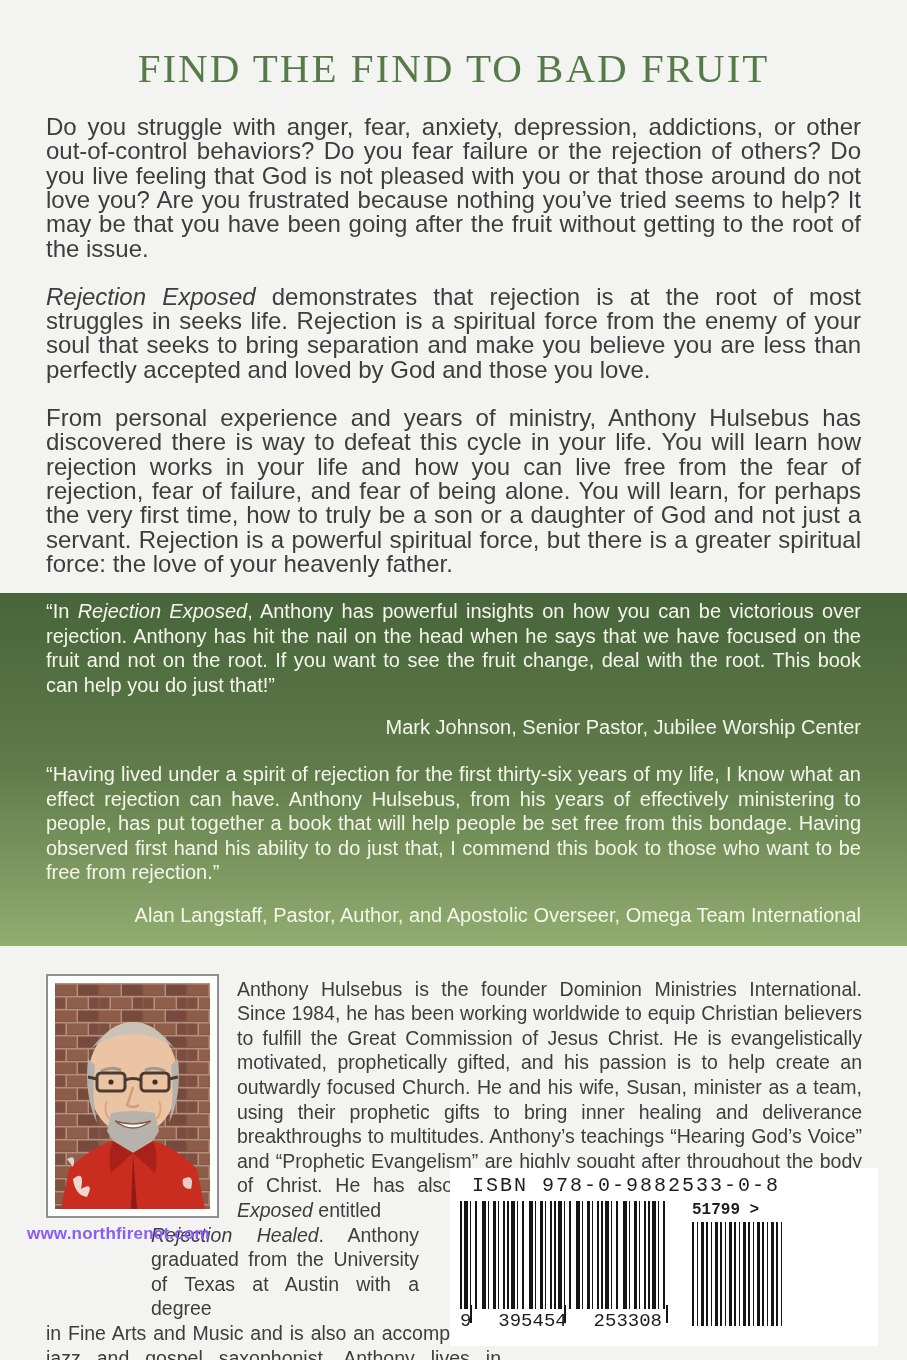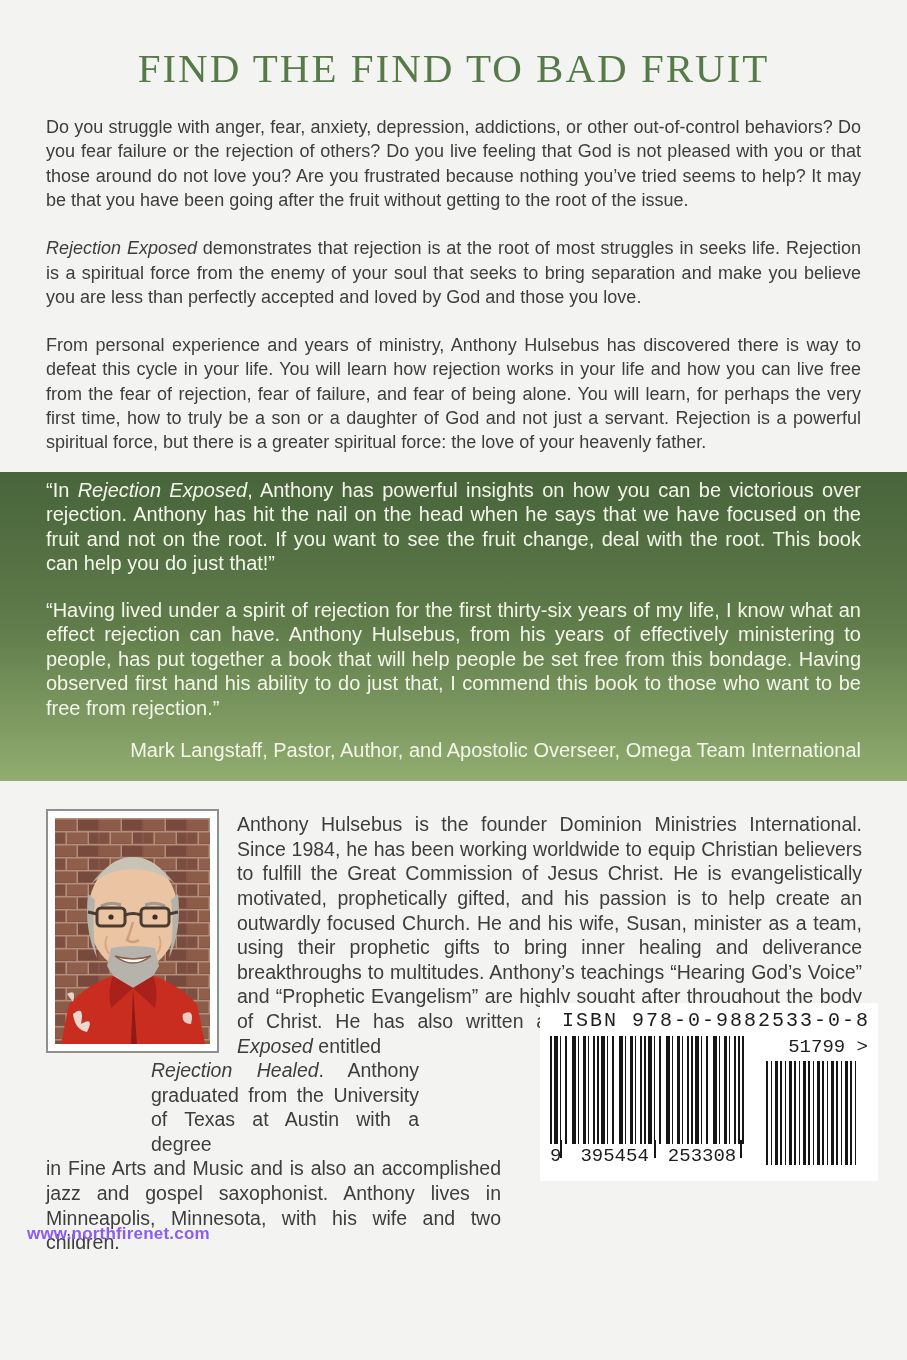--- a/index.html
+++ b/index.html
@@ -11,21 +11,21 @@
   
   h1.cover-title{
     margin:46px 46px 0;padding:0;text-align:center;
     font-family:"Liberation Serif",serif;font-weight:400;
     font-size:41px;letter-spacing:2px;color:#567a48;line-height:1.1;
   }
   
   .copy{margin:0 46px;}
   .copy p{
     margin:24px 0 0;text-align:justify;
-    font-size:18px;line-height:24.3px;color:#3d3d3d;
+    font-size:24px;line-height:24.3px;color:#3d3d3d;
   }
   em{font-style:italic;}
   
   .band{
     margin-top:17px;padding:6px 46px 18px;
     background:linear-gradient(180deg,#47643b 0%,#607c4b 50%,#92ad70 100%);
     color:#f4f7ea;
   }
   .band p.quote{
     margin:22px 0 0;text-align:justify;
@@ -42,21 +42,21 @@
     width:155px;height:226px;background:#fff;padding:7px;
     border:2px solid #8f8f8f;box-sizing:content-box;
   }
   .photo-frame svg{display:block;width:155px;height:226px;}
   .bio p{margin:0;text-align:justify;font-size:19.5px;line-height:24.6px;}
   .bio .part1{margin-left:191px;padding-top:5px;}
   .bio .part2{margin-left:105px;width:268px;}
   .bio .part3{width:455px;}
   
   .barcode-box{
-    position:absolute;top:196px;right:29px;width:338px;height:178px;
+    position:absolute;top:196px;right:29px;width:428px;height:178px;
     background:#fff;box-sizing:border-box;padding:6px 10px;
     font-family:"Liberation Mono",monospace;color:#1c1c1c;
   }
   .isbn-label{font-size:20px;letter-spacing:2px;white-space:nowrap;padding-left:12px;}
   .barcode-row{display:flex;align-items:flex-start;margin-top:4px;}
   .main-code{width:210px;position:relative;}
   .bars{
     height:108px;
     background:repeating-linear-gradient(90deg,
       #161616 0 2px,#fff 2px 4px,
@@ -69,21 +69,21 @@
       #161616 38px 39px,#fff 39px 43px,
       #161616 43px 45px,#fff 45px 47px);
   }
   .guard{position:absolute;top:104px;width:2px;height:18px;background:#161616;}
   .g-left{left:10px;} .g-mid{left:104px;} .g-right{right:2px;}
   .ean-digits{
     display:flex;justify-content:space-between;
     font-size:19px;margin-top:1px;padding-right:8px;position:relative;z-index:1;
   }
   .supp-code{margin-left:22px;width:110px;}
-  .supp-label{font-size:19px;text-align:right;white-space:nowrap;}
+  .supp-label{font-size:16px;white-space:nowrap;font-weight:bold;}
   .supp-bars{
     margin-top:3px;height:104px;width:92px;
     background:repeating-linear-gradient(90deg,
       #161616 0 2px,#fff 2px 5px,
       #161616 5px 6px,#fff 6px 9px,
       #161616 9px 12px,#fff 12px 14px);
   }
   
   .website{
     position:absolute;left:27px;top:1224px;
@@ -98,22 +98,23 @@
   <h1 class="cover-title">FIND THE FIND TO BAD FRUIT</h1>
 
   <div class="copy">
     <p><span>Do you struggle with anger, fear, anxiety, depression, addictions, or other out-of-control behaviors? Do you fear failure or the rejection of others? Do you live feeling that God is not pleased with you or that those around do not love you? Are you frustrated because nothing you’ve tried seems to help? It may be that you have been going after the fruit without getting to the root of the issue.</span></p>
     <p><em>Rejection Exposed</em><span> demonstrates that rejection is at the root of most struggles in seeks life. Rejection is a spiritual force from the enemy of your soul that seeks to bring separation and make you believe you are less than perfectly accepted and loved by God and those you love.</span></p>
     <p><span>From personal experience and years of ministry, Anthony Hulsebus has discovered there is way to defeat this cycle in your life. You will learn how rejection works in your life and how you can live free from the fear of rejection, fear of failure, and fear of being alone. You will learn, for perhaps the very first time, how to truly be a son or a daughter of God and not just a servant. Rejection is a powerful spiritual force, but there is a greater spiritual force: the love of your heavenly father.</span></p>
   </div>
 
   <section class="band">
     <p class="quote"><span>“In </span><em>Rejection Exposed</em><span>, Anthony has powerful insights on how you can be victorious over rejection. Anthony has hit the nail on the head when he says that we have focused on the fruit and not on the root. If you want to see the fruit change, deal with the root. This book can help you do just that!”</span></p>
+    <p class="attribution">Mark Johnson, Senior Pastor, Jubilee Worship Center</p>
     <p class="quote">“Having lived under a spirit of rejection for the first thirty-six years of my life, I know what an effect rejection can have. Anthony Hulsebus, from his years of effectively ministering to people, has put together a book that will help people be set free from this bondage. Having observed first hand his ability to do just that, I commend this book to those who want to be free from rejection.”</p>
-    <p class="attribution">Mark Langstaff, Pastor, Author, and Apostolic Overseer, Omega Team International</p>
+    <p class="attribution">Alan Langstaff, Pastor, Author, and Apostolic Overseer, Omega Team International</p>
   </section>
 
   <section class="bio">
 
     <div class="photo-frame">
       <svg viewBox="0 0 155 226" xmlns="http://www.w3.org/2000/svg">
         <defs>
           <pattern id="bricks" width="44" height="26" patternUnits="userSpaceOnUse">
             <rect width="44" height="26" fill="#8d5948"></rect>
             <rect x="1" y="1" width="20" height="11" fill="#94604c"></rect>

